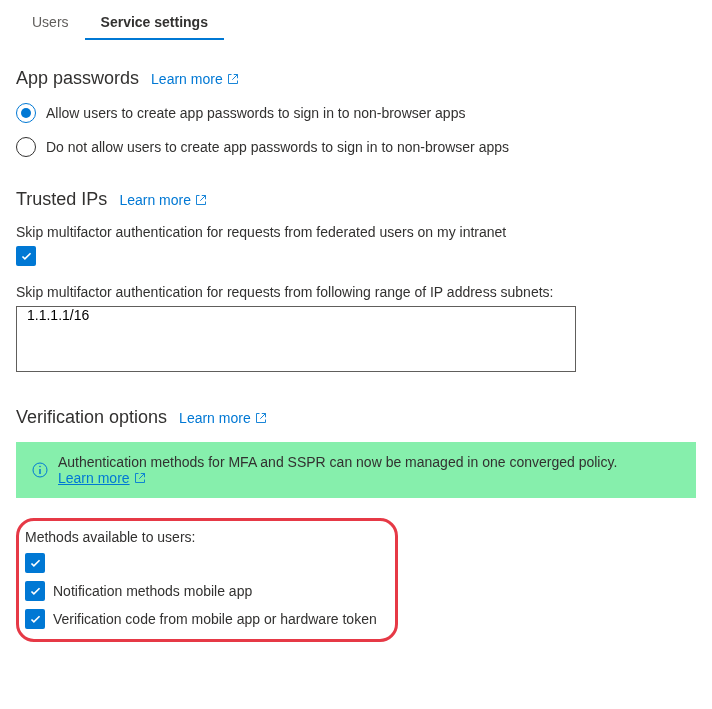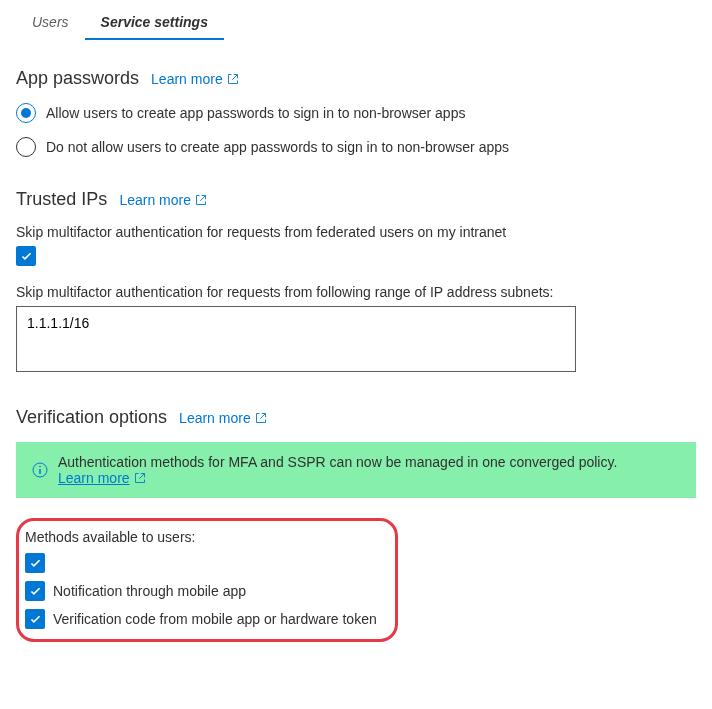--- a/index.html
+++ b/index.html
@@ -15,21 +15,20 @@
       display: flex;
       gap: 0;
       margin-bottom: 28px;
     }
     .tab {
       padding: 10px 16px 8px 16px;
       cursor: pointer;
       font-size: 14px;
       color: #605e5c;
       border-bottom: 2px solid transparent;
-      font-style: italic;
     }
     .tab.active {
       color: #323130;
       font-weight: 600;
       border-bottom: 2px solid #0078d4;
     }
     .section-header {
       display: flex;
       align-items: baseline;
       gap: 12px;
@@ -122,21 +121,21 @@
       cursor: default;
     }
     .checkbox svg {
       width: 13px;
       height: 13px;
     }
     .textarea {
       width: 560px;
       height: 66px;
       border: 1px solid #605e5c;
-      padding: 8px 10px;
+      padding: 0 10px;
       font-family: inherit;
       font-size: 14px;
       resize: none;
       margin-bottom: 28px;
     }
     .info-banner {
       background: #86efac;
       padding: 12px 16px;
       display: flex;
       align-items: center;
@@ -263,21 +262,21 @@
       </svg>
     </div>
   </div>
 
   <div class="method-row">
     <div class="checkbox checked">
       <svg viewBox="0 0 16 16" fill="none" stroke="#fff" stroke-width="2">
         <path d="M3 8l3 3 7-7"></path>
       </svg>
     </div>
-    <span>Notification through mobile app</span>
+    <span>Notification methods mobile app</span>
   </div>
 
   <div class="method-row">
     <div class="checkbox checked">
       <svg viewBox="0 0 16 16" fill="none" stroke="#fff" stroke-width="2">
         <path d="M3 8l3 3 7-7"></path>
       </svg>
     </div>
     <span>Verification code from mobile app or hardware token</span>
   </div>

